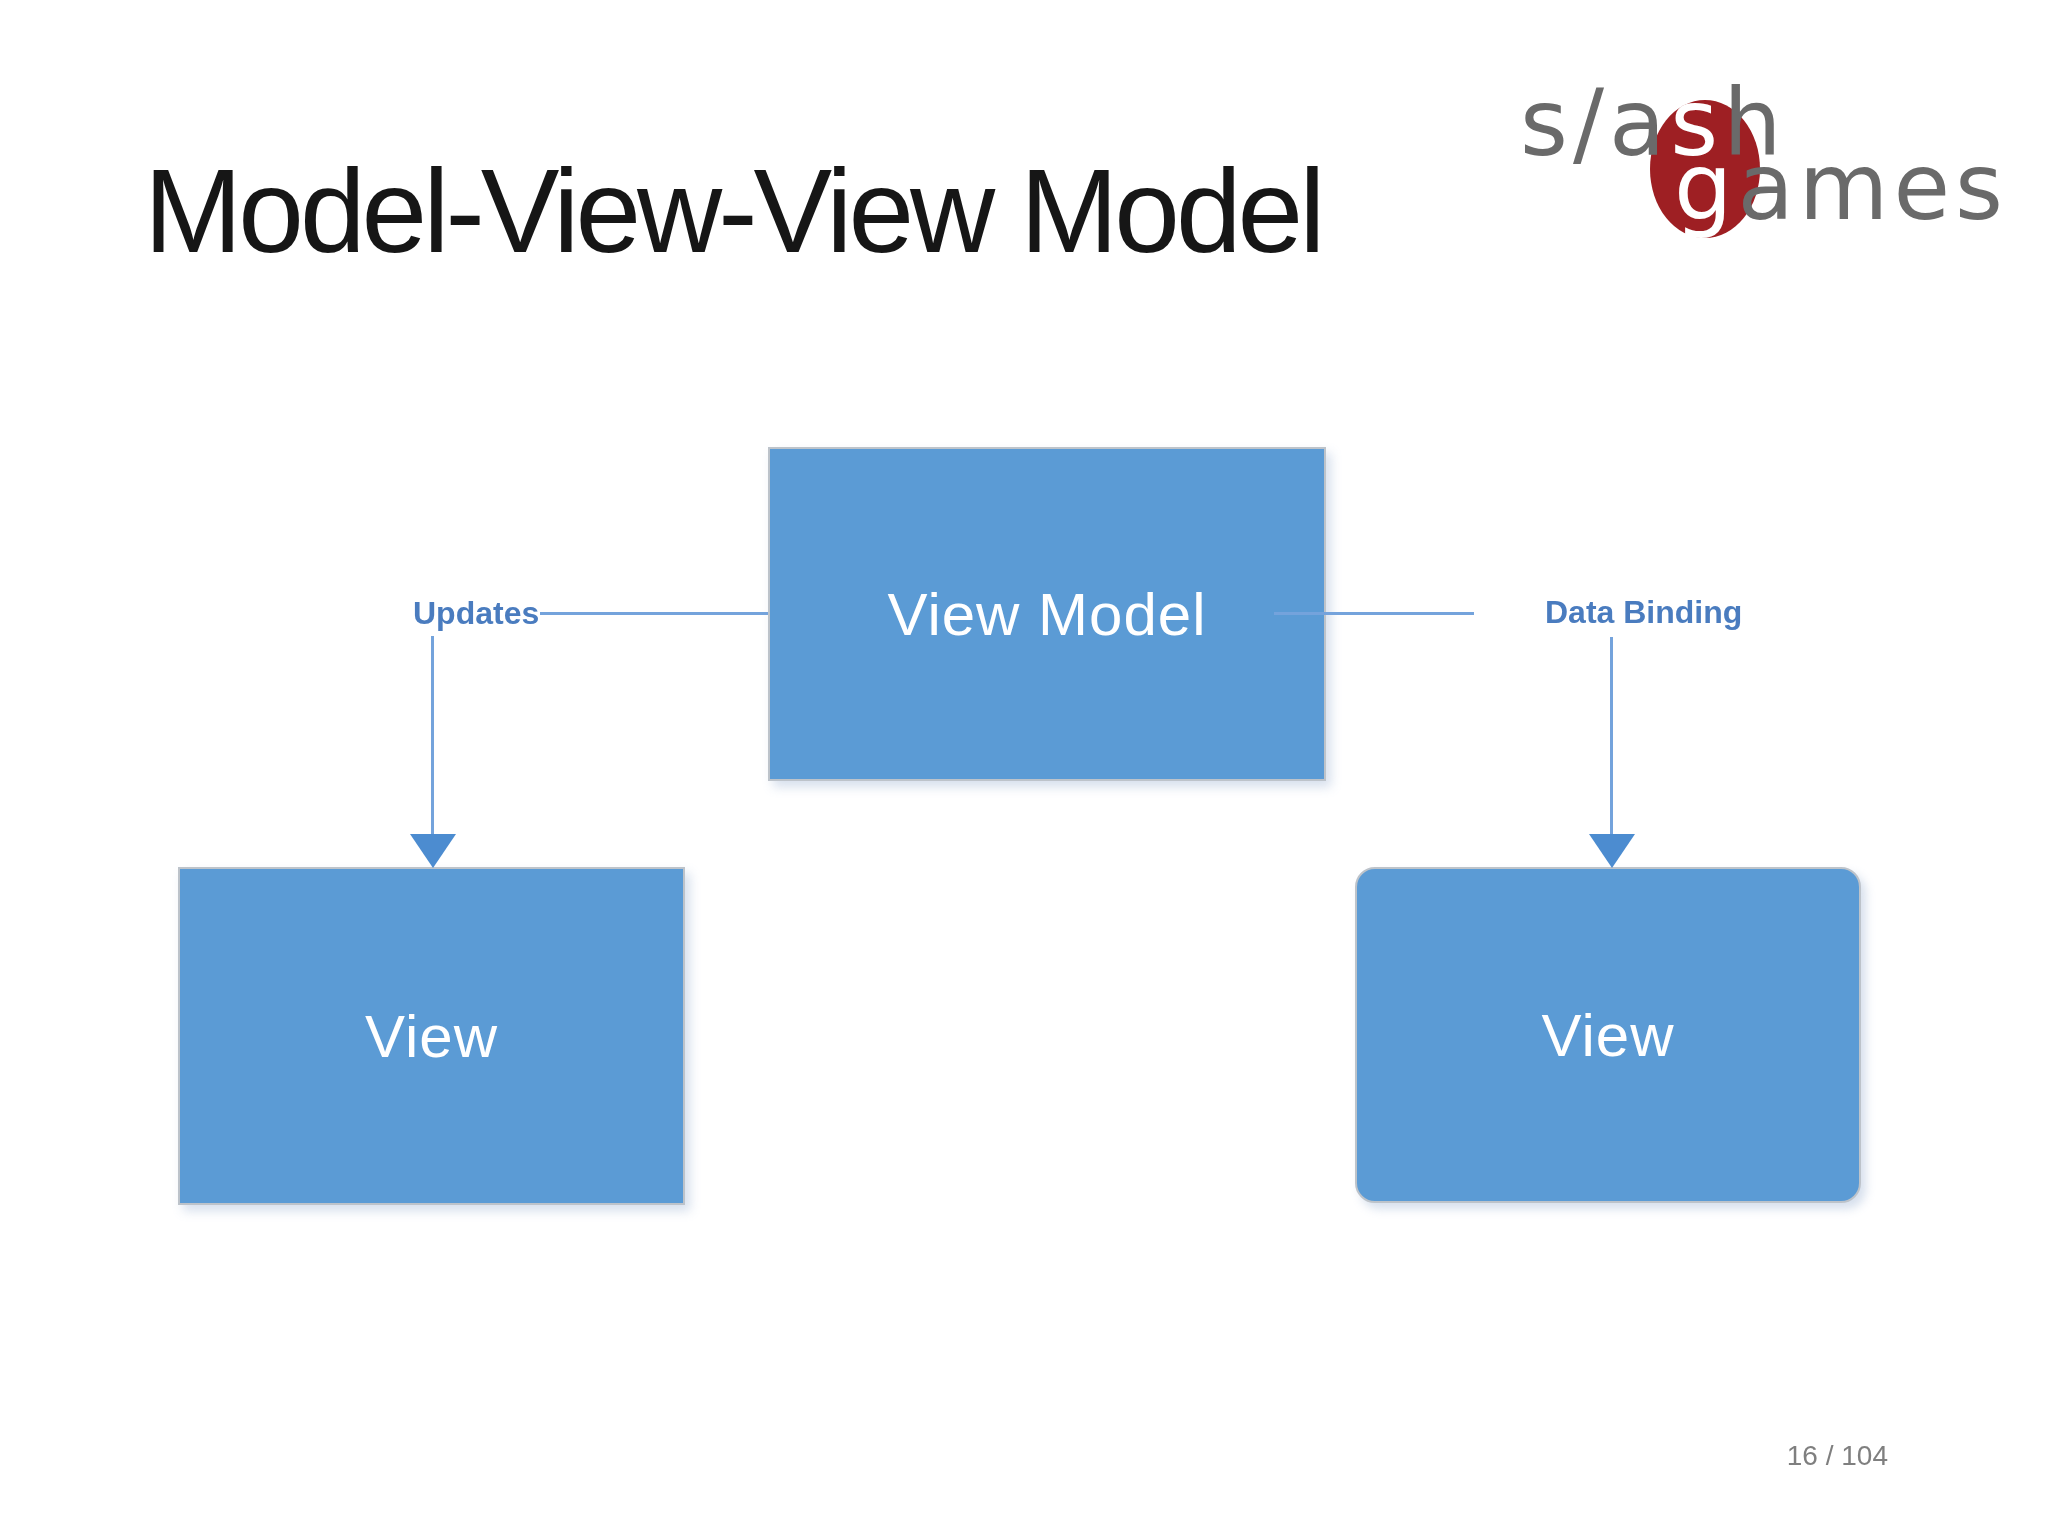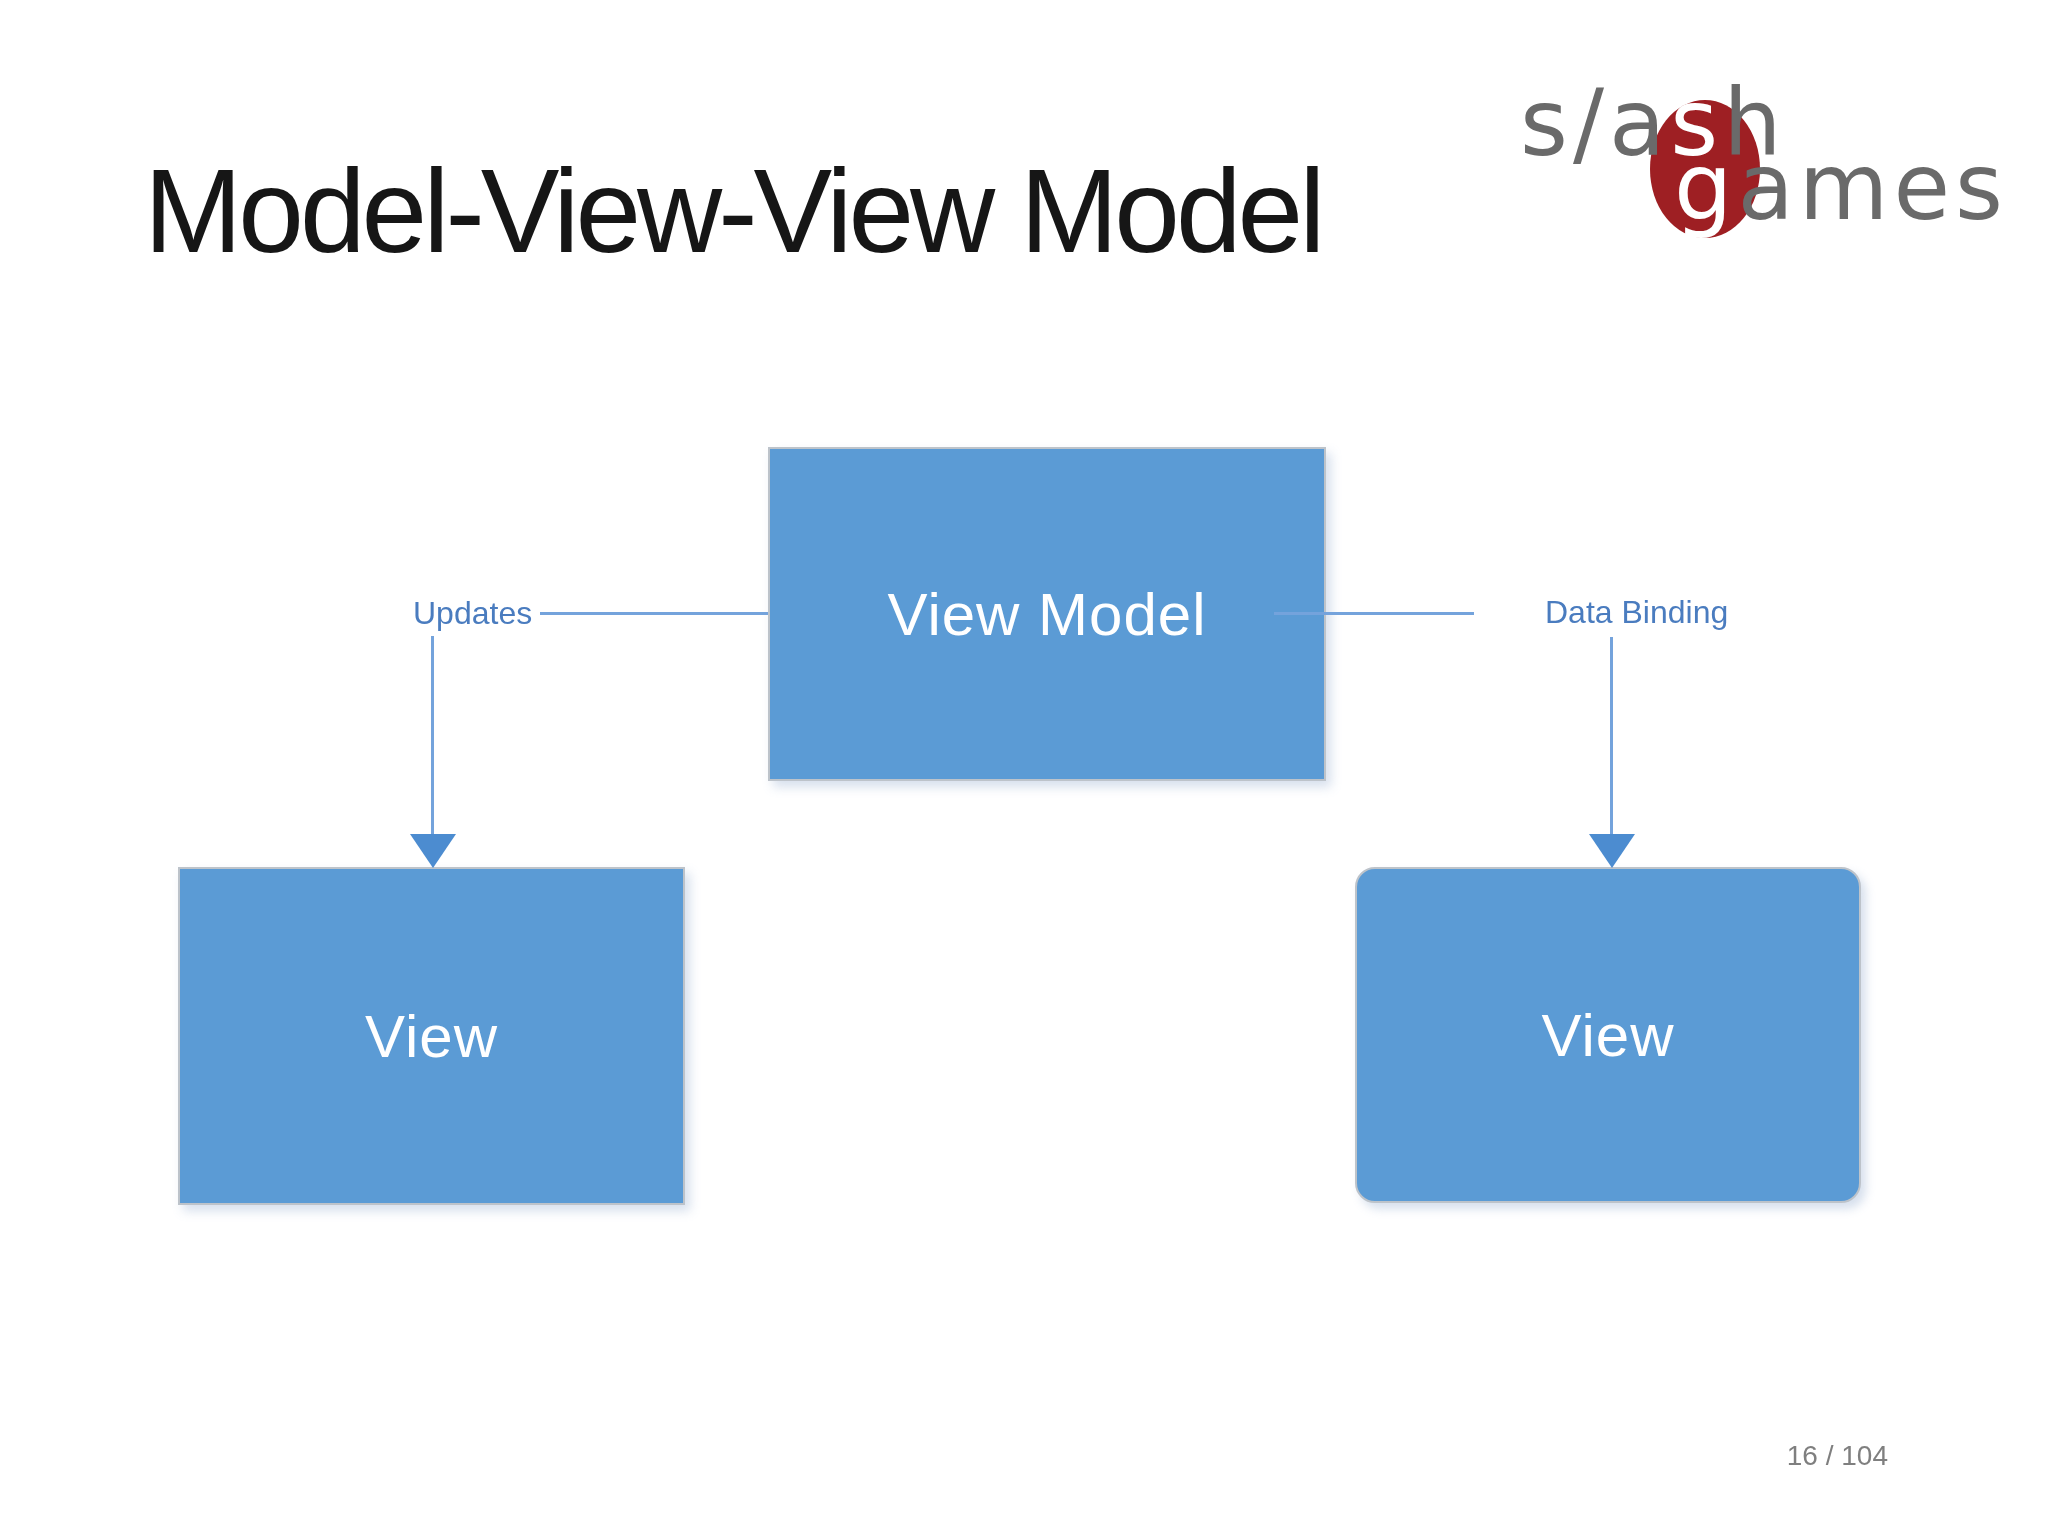--- a/index.html
+++ b/index.html
@@ -89,20 +89,21 @@
     border-top:34px solid var(--connector-arrow);
   }
   .arrow-left{left:410px;top:834px;}
   .arrow-right{left:1589px;top:834px;}
 
   .edge-label{
     position:absolute;
     color:var(--edge-label);
     font-size:32px;line-height:1;
     white-space:nowrap;
+    font-weight:bold;
   }
   .edge-label-updates{left:413px;top:597px;}
   .edge-label-binding{left:1545px;top:596px;text-align:center;}
 
   
   .page-number{
     position:absolute;
     right:160px;top:1440px;
     font-size:28px;
     color:var(--page-number);

